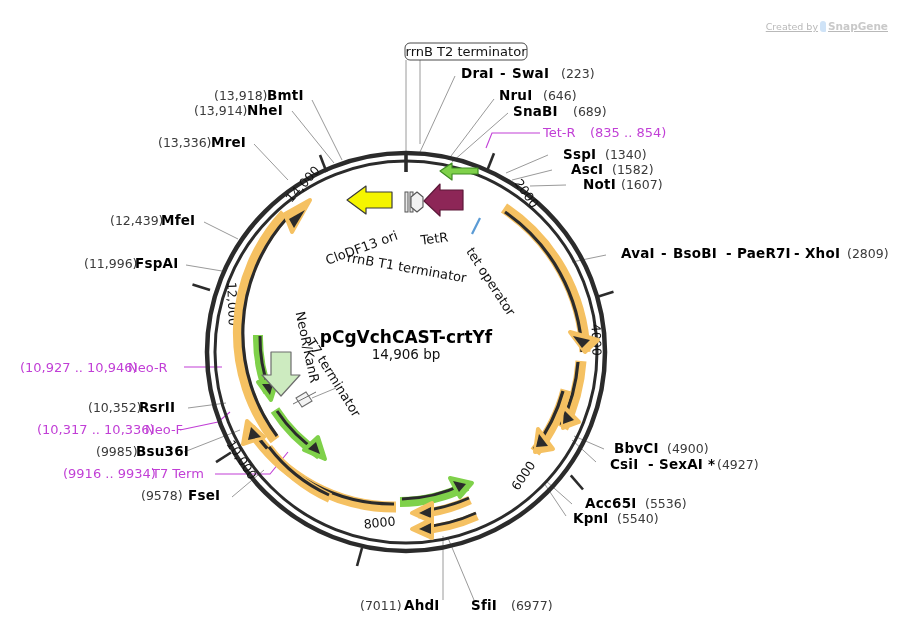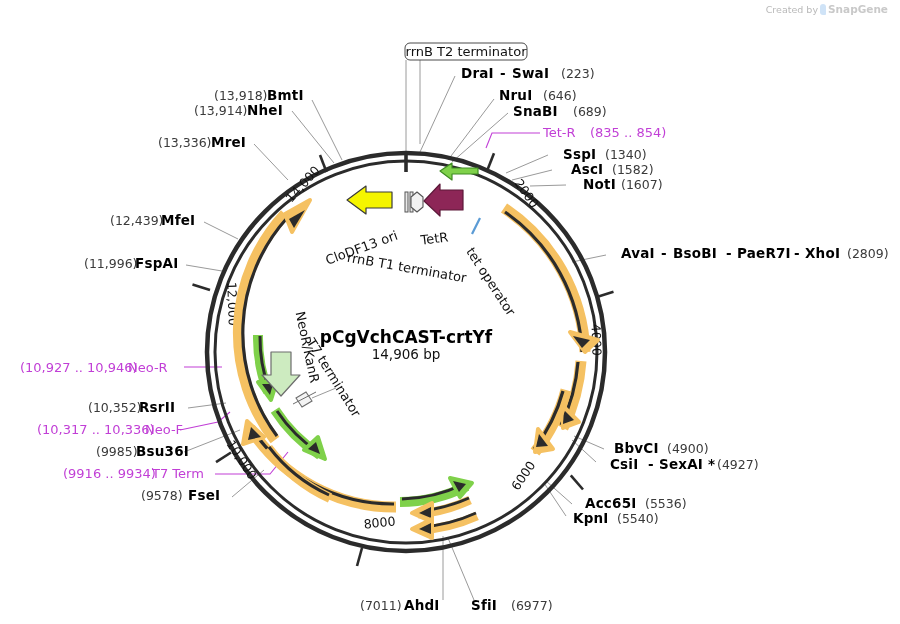--- a/index.html
+++ b/index.html
@@ -14,22 +14,22 @@
   .enz-name{font-weight:bold;font-size:13.5px;fill:#000;letter-spacing:.2px;}
   .enz-pos{font-size:12.5px;fill:#3a3a3a;}
   .feat-purple{font-size:13px;fill:#c13fd6;}
   .tick-lab{font-size:12.5px;fill:#111;}
   .inner-lab{font-size:13px;fill:#111;}
   .plasmid-name{font-weight:bold;font-size:17px;fill:#000;}
   .plasmid-bp{font-size:13.5px;fill:#111;}
   .boxlab{font-size:13px;fill:#111;}
   .lead{stroke:#9a9a9a;stroke-width:1;fill:none;}
   .lead-p{stroke:#c13fd6;stroke-width:1.1;fill:none;}
-  .credit{position:absolute;right:12px;top:3px;font-size:9.5px;color:#b9b9b9;
-    font-family:"DejaVu Sans","Liberation Sans",sans-serif;white-space:nowrap;}
+  .credit{position:absolute;right:12px;top:20px;font-size:9.5px;color:#b9b9b9;
+    font-family:"DejaVu Sans","Liberation Sans",sans-serif;white-space:nowrap;text-decoration:underline;}
   .credit b{color:#c9c9c9;font-weight:bold;font-size:10.5px;}
   .credit .logo{display:inline-block;width:6px;height:11px;background:#cfe3f7;
     border-radius:3px 3px 1px 3px;vertical-align:-2px;margin:0 2px;}
 </style>
 </head>
 <body>
 
 <div id="stage">
 
   <div class="credit">

